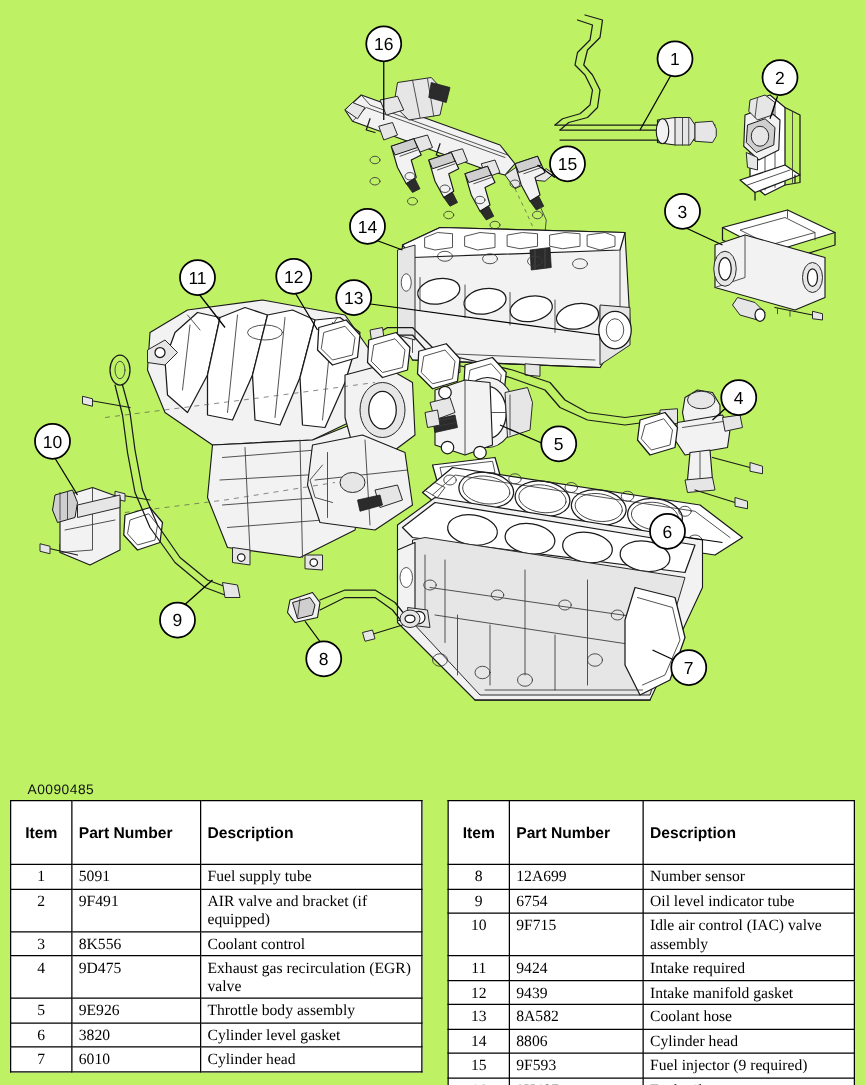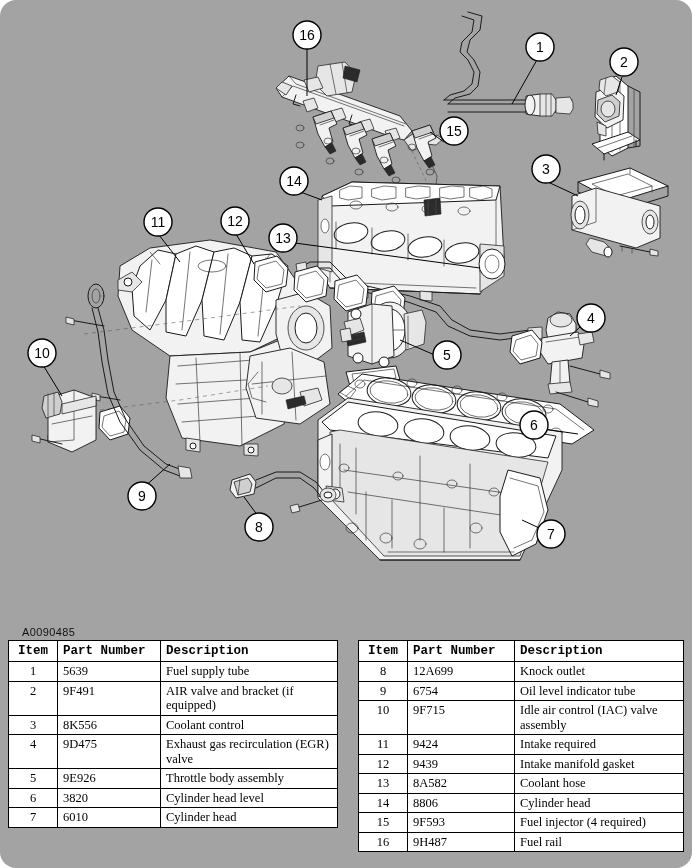--- a/index.html
+++ b/index.html
@@ -1,21 +1,21 @@
 <!DOCTYPE html>
 <html><head>
 <meta charset="utf-8">
 <title>Engine Exploded View</title>
 <style>
   html,body{margin:0;padding:0;background:#ffffff;}
   body{
     width:692px;height:868px;position:relative;overflow:hidden;
     font-family:"Liberation Sans", sans-serif;color:#000;
   }
-  #page{position:absolute;left:0;top:0;width:692px;height:868px;background:#a3a3a3;border-radius:16px;}
+  #page{position:absolute;left:0;top:0;width:692px;height:868px;background:#bef264;}
 
   
   #illustration{position:absolute;left:0;top:0;width:692px;height:590px;}
   #illustration svg{display:block;width:692px;height:590px;}
 
   .ln{fill:none;stroke:#1a1a1a;stroke-width:1;stroke-linejoin:round;stroke-linecap:round;}
   .ln-t{fill:none;stroke:#3a3a3a;stroke-width:0.7;stroke-linejoin:round;stroke-linecap:round;}
   .ln-h{fill:none;stroke:#555;stroke-width:0.55;}
   .fillw{fill:#ffffff;stroke:#1a1a1a;stroke-width:1;stroke-linejoin:round;}
   .fillw-t{fill:#ffffff;stroke:#3a3a3a;stroke-width:0.7;stroke-linejoin:round;}
@@ -39,23 +39,23 @@
   .parts-table{
     position:absolute;border-collapse:collapse;
     border:1.6px solid #000;background:#fff;
   }
   .parts-table td,.parts-table th{
     border:1px solid #000;
     padding:2px 5px;
     vertical-align:top;
   }
   .parts-table th{
-    font-family:Liberation Mono, monospace;
+    font-family:Liberation Sans, sans-serif;
     font-size:12.5px;font-weight:bold;text-align:left;
-    padding:3px 5px;
+    padding:18px 5px;
   }
   .parts-table td{
     font-family:"Liberation Serif", serif;
     font-size:12.5px;line-height:1.16;
   }
   .c-item{width:38px;text-align:center;}
   .c-part{width:92px;}
   th.c-item{text-align:center;}
   #table-left{left:8px;top:640px;width:330px;}
   #table-right{left:358px;top:640px;width:326px;}
@@ -574,21 +574,21 @@
     <thead>
       <tr>
         <th class="c-item">Item</th>
         <th class="c-part">Part Number</th>
         <th>Description</th>
       </tr>
     </thead>
     <tbody id="left-body">
         <tr>
           <td class="c-item">1</td>
-          <td class="c-part">5639</td>
+          <td class="c-part">5091</td>
           <td>Fuel supply tube</td>
         </tr>
         <tr>
           <td class="c-item">2</td>
           <td class="c-part">9F491</td>
           <td>AIR valve and bracket (if equipped)</td>
         </tr>
         <tr>
           <td class="c-item">3</td>
           <td class="c-part">8K556</td>
@@ -600,21 +600,21 @@
           <td>Exhaust gas recirculation (EGR) valve</td>
         </tr>
         <tr>
           <td class="c-item">5</td>
           <td class="c-part">9E926</td>
           <td>Throttle body assembly</td>
         </tr>
         <tr>
           <td class="c-item">6</td>
           <td class="c-part">3820</td>
-          <td>Cylinder head level</td>
+          <td>Cylinder level gasket</td>
         </tr>
         <tr>
           <td class="c-item">7</td>
           <td class="c-part">6010</td>
           <td>Cylinder head</td>
         </tr>
       </tbody>
   </table>
 
   <table class="parts-table" id="table-right">
@@ -622,21 +622,21 @@
       <tr>
         <th class="c-item">Item</th>
         <th class="c-part">Part Number</th>
         <th>Description</th>
       </tr>
     </thead>
     <tbody id="right-body">
         <tr>
           <td class="c-item">8</td>
           <td class="c-part">12A699</td>
-          <td>Knock outlet</td>
+          <td>Number sensor</td>
         </tr>
         <tr>
           <td class="c-item">9</td>
           <td class="c-part">6754</td>
           <td>Oil level indicator tube</td>
         </tr>
         <tr>
           <td class="c-item">10</td>
           <td class="c-part">9F715</td>
           <td>Idle air control (IAC) valve assembly</td>
@@ -657,21 +657,21 @@
           <td>Coolant hose</td>
         </tr>
         <tr>
           <td class="c-item">14</td>
           <td class="c-part">8806</td>
           <td>Cylinder head</td>
         </tr>
         <tr>
           <td class="c-item">15</td>
           <td class="c-part">9F593</td>
-          <td>Fuel injector (4 required)</td>
+          <td>Fuel injector (9 required)</td>
         </tr>
         <tr>
           <td class="c-item">16</td>
           <td class="c-part">9H487</td>
           <td>Fuel rail</td>
         </tr>
       </tbody>
   </table>
 
 </div>

